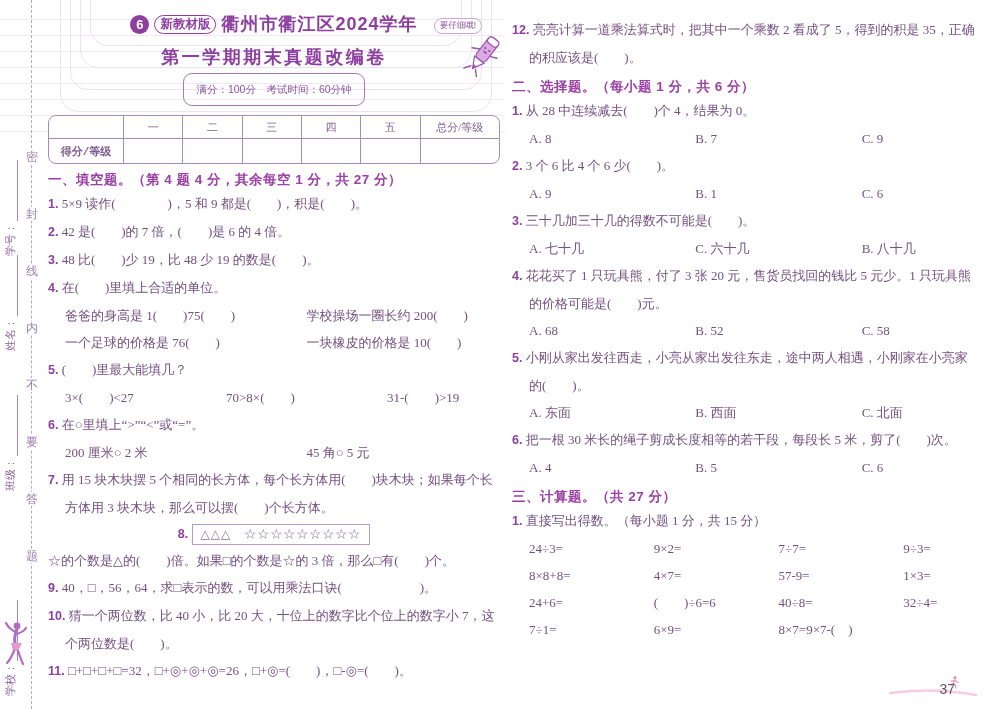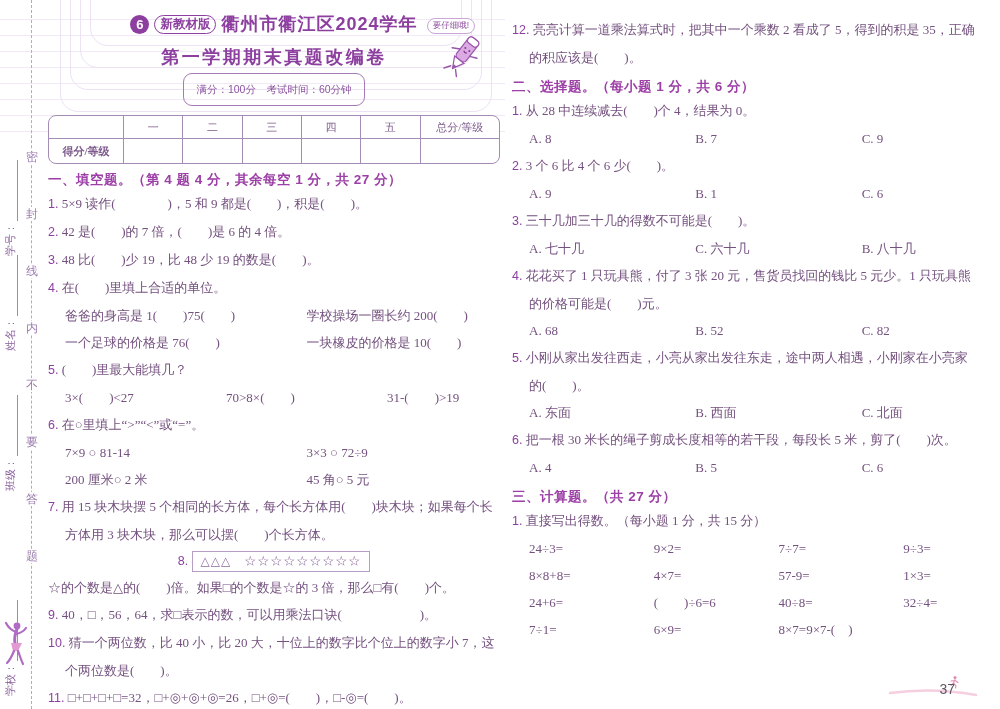--- a/index.html
+++ b/index.html
@@ -30,37 +30,37 @@
   
   .head{position:relative;text-align:center;font-family:"Liberation Sans","DejaVu Sans",sans-serif;}
   .h1{display:flex;align-items:center;justify-content:center;gap:5px;margin-top:6px;}
   .badge{display:inline-flex;align-items:center;justify-content:center;width:19px;height:19px;border-radius:50%;
     background:#8d3fa0;color:#fff;font-weight:bold;font-size:13px;}
   .pill{border:1.5px solid #8d3fa0;border-radius:10px;padding:0 5px;color:#8d3fa0;font-weight:bold;font-size:12.5px;line-height:17px;}
   .t1,.t2{color:#8d3fa0;font-weight:bold;font-size:18px;letter-spacing:1px;}
   .t2{margin-top:9px;letter-spacing:2.5px;}
   .meta{margin-top:4px;}
   .meta span{display:inline-block;border:1px solid #a67ab5;border-radius:9px;padding:8px 12px;font-size:10.5px;color:#8d55a0;line-height:15px;}
-  .mascot{position:absolute;right:-6px;top:2px;width:86px;text-align:center;}
+  .mascot{position:absolute;right:-6px;top:2px;width:86px;text-align:right;}
   .bubble{display:inline-block;border:1px solid #c9a6d6;border-radius:9px;padding:1px 5px;font-size:8.5px;color:#8d4d9e;background:#fff;margin-right:24px;}
   
   .score-wrap{margin-top:9px;border:1px solid #a58cb5;border-radius:8px;overflow:hidden;background:#fff;}
   table.score{width:100%;border-collapse:collapse;table-layout:fixed;}
   table.score td{border:1px solid #a58cb5;height:20px;font-size:11px;text-align:center;color:#7d5b8c;}
   table.score tr td:first-child{border-left:none;width:16%;}
   table.score tr td:last-child{border-right:none;width:17%;}
   table.score tr:first-child td{border-top:none;}
-  table.score tr:last-child td{border-bottom:none;height:22px;}
+  table.score tr:last-child td{border-bottom:none;height:22px;font-family:Liberation Mono, monospace;}
   td.rowlbl{font-weight:bold;font-size:10.5px;color:#8d55a0;}
   
   .sec-title{margin:7px 0 1px;font-family:"Liberation Sans","DejaVu Sans",sans-serif;
     font-weight:bold;font-size:13.5px;color:#9c3fa6;letter-spacing:.5px;}
   .item{margin:0;}
   .ln{line-height:27px;font-size:13px;padding-left:17px;text-indent:-17px;}
-  .ln b.num{font-weight:normal;color:#8d3fa0;font-family:"Liberation Sans","DejaVu Sans",sans-serif;font-size:12.5px;}
+  .ln b.num{font-weight:bold;color:#8d3fa0;font-family:"Liberation Sans","DejaVu Sans",sans-serif;font-size:12.5px;}
   .ln.cols{display:flex;text-indent:0;padding-left:17px;gap:48px;}
   .ln.cols span{flex:1;white-space:nowrap;}
   .ln.boxline{text-align:center;text-indent:0;padding-left:0;line-height:25px;}
   .shapes-box{display:inline-block;border:1px solid #b79cc4;padding:0 8px;font-size:12px;letter-spacing:1px;color:#8d6a9c;line-height:19px;}
   
   .pageno{position:absolute;right:45px;bottom:12px;font-size:14px;color:#5c5664;z-index:3;
     font-family:"Liberation Sans","DejaVu Sans",sans-serif;}
   .swoosh{position:absolute;right:22px;bottom:10px;width:90px;height:14px;z-index:2;}
   .runner{position:absolute;right:40px;bottom:16px;z-index:3;}
 </style>
@@ -201,24 +201,20 @@
           <div class="ln"><b class="num">5.</b> (　　)里最大能填几？</div>
           <div class="ln cols">
             <span>3×(　　)&lt;27</span>
             <span>70&gt;8×(　　)</span>
             <span>31-(　　)&gt;19</span>
           </div>
         </div>
         <div class="item">
           <div class="ln"><b class="num">6.</b> 在○里填上“&gt;”“&lt;”或“=”。</div>
           <div class="ln cols">
-            <span>7×9 ○ 81-14</span>
-            <span>3×3 ○ 72÷9</span>
-          </div>
-          <div class="ln cols">
             <span>200 厘米○ 2 米</span>
             <span>45 角○ 5 元</span>
           </div>
         </div>
         <div class="item">
           <div class="ln"><b class="num">7.</b> 用 15 块木块摆 5 个相同的长方体，每个长方体用(　　)块木块；如果每个长方体用 3 块木块，那么可以摆(　　)个长方体。</div>
         </div>
         <div class="item">
           <div class="ln boxline"><b class="num">8.</b> <span class="shapes-box">△△△　☆☆☆☆☆☆☆☆☆</span></div>
           <div class="ln">☆的个数是△的(　　)倍。如果□的个数是☆的 3 倍，那么□有(　　)个。</div>
@@ -265,21 +261,21 @@
             <span>A. 七十几</span>
             <span>C. 六十几</span>
             <span>B. 八十几</span>
           </div>
         </div>
         <div class="item">
           <div class="ln"><b class="num">4.</b> 花花买了 1 只玩具熊，付了 3 张 20 元，售货员找回的钱比 5 元少。1 只玩具熊的价格可能是(　　)元。</div>
           <div class="ln cols">
             <span>A. 68</span>
             <span>B. 52</span>
-            <span>C. 82</span>
+            <span>C. 58</span>
           </div>
         </div>
         <div class="item">
           <div class="ln"><b class="num">5.</b> 小刚从家出发往西走，小亮从家出发往东走，途中两人相遇，小刚家在小亮家的(　　)。</div>
           <div class="ln cols">
             <span>A. 东面</span>
             <span>B. 西面</span>
             <span>C. 北面</span>
           </div>
         </div>

